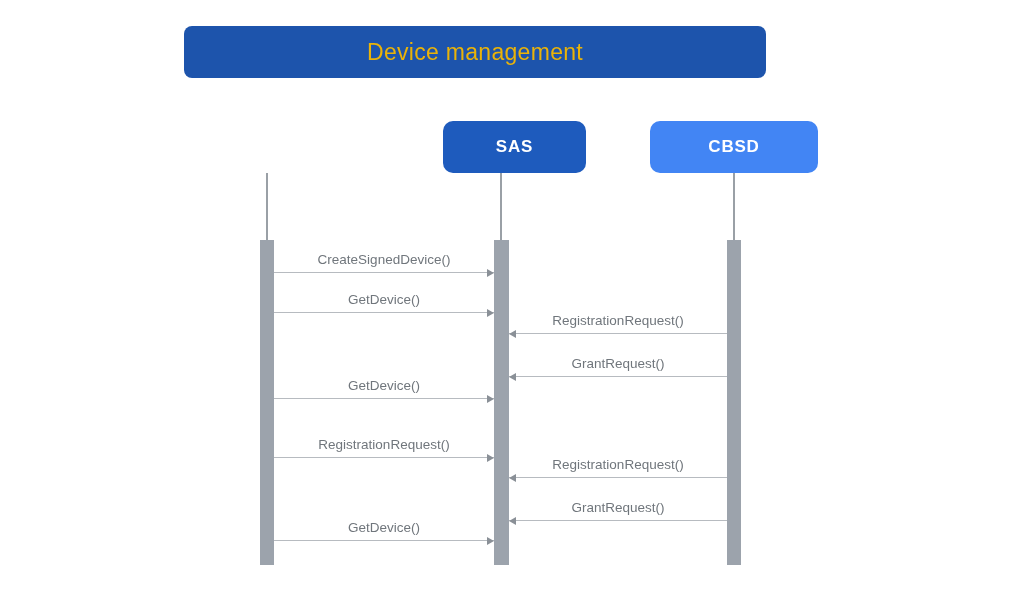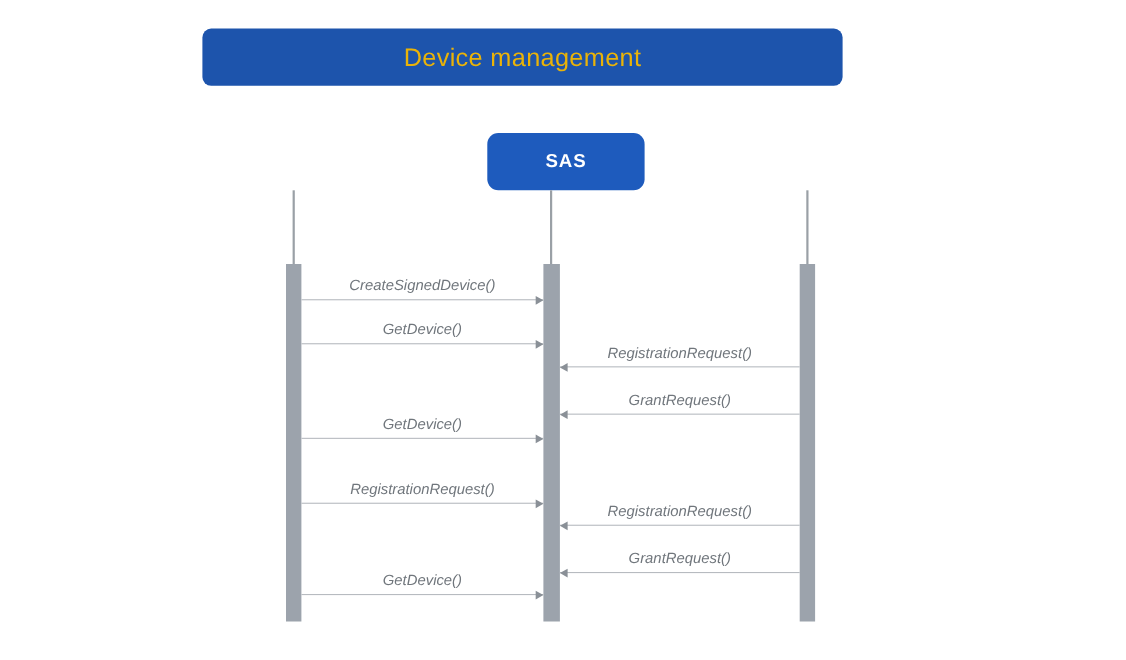--- a/index.html
+++ b/index.html
@@ -47,31 +47,32 @@
     border-top: 1.5px solid #b7bbc0;
   }
   .arrow-head {
     position: absolute; top: -4px; width: 0; height: 0;
     border-top: 4px solid transparent; border-bottom: 4px solid transparent;
   }
   .msg-right .arrow-head { right: 0; border-left: 7px solid #8a9097; }
   .msg-left  .arrow-head { left: 0;  border-right: 7px solid #8a9097; }
   .msg-label {
     position: absolute; left: 0; right: 0; bottom: 5px;
-    text-align: center; color: #70767c; font-size: 13.5px; white-space: nowrap; font-style: italic;
+    text-align: center; color: #70767c; font-size: 13.5px; white-space: nowrap;
   }
 </style>
 </head>
 <body>
 
 <div class="stage">
 
   <div class="title-bar">Device management</div>
 
   <div class="actor actor-sas">SAS</div>
+  <div class="actor actor-cbsd">CBSD</div>
 
   <div class="lifeline lifeline-client"></div>
   <div class="lifeline lifeline-sas"></div>
   <div class="lifeline lifeline-cbsd"></div>
 
   <div class="activation activation-client"></div>
   <div class="activation activation-sas"></div>
   <div class="activation activation-cbsd"></div>
 
   <div class="msg msg-right" style="left:274px; top:272px; width:220px;">

